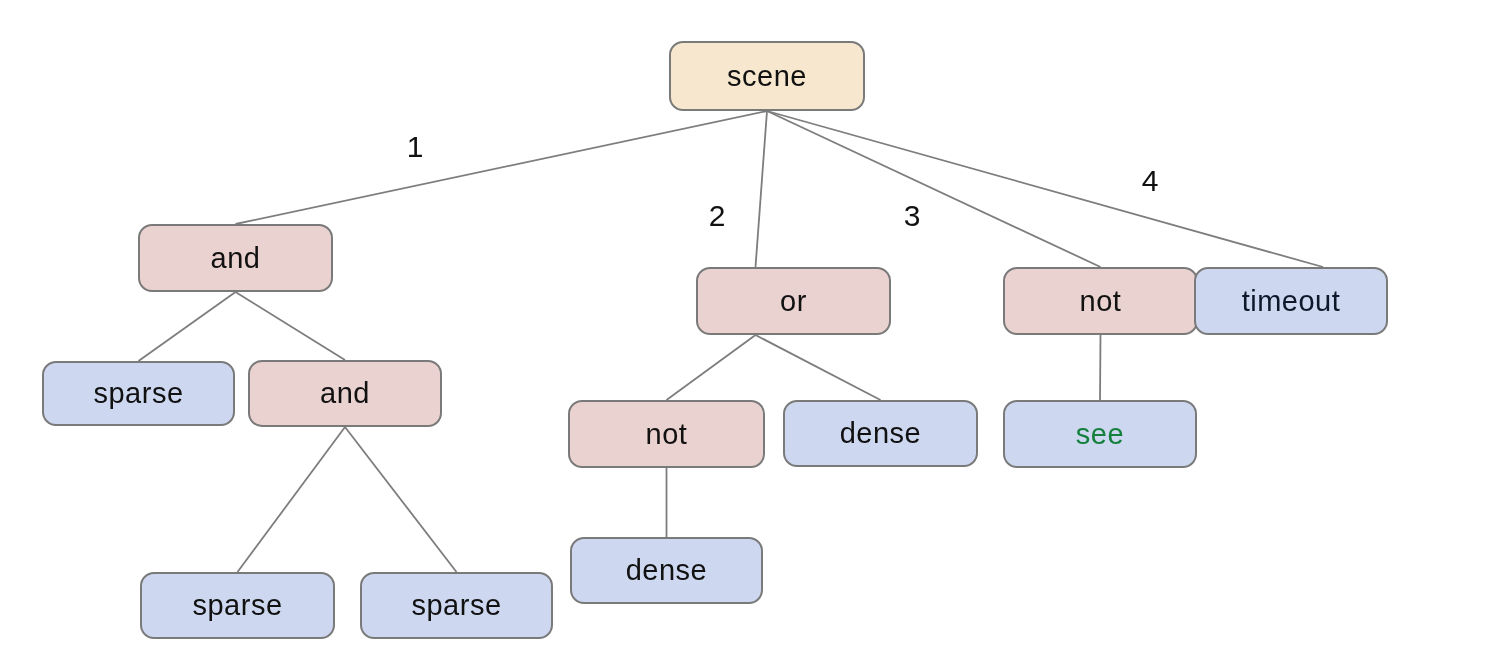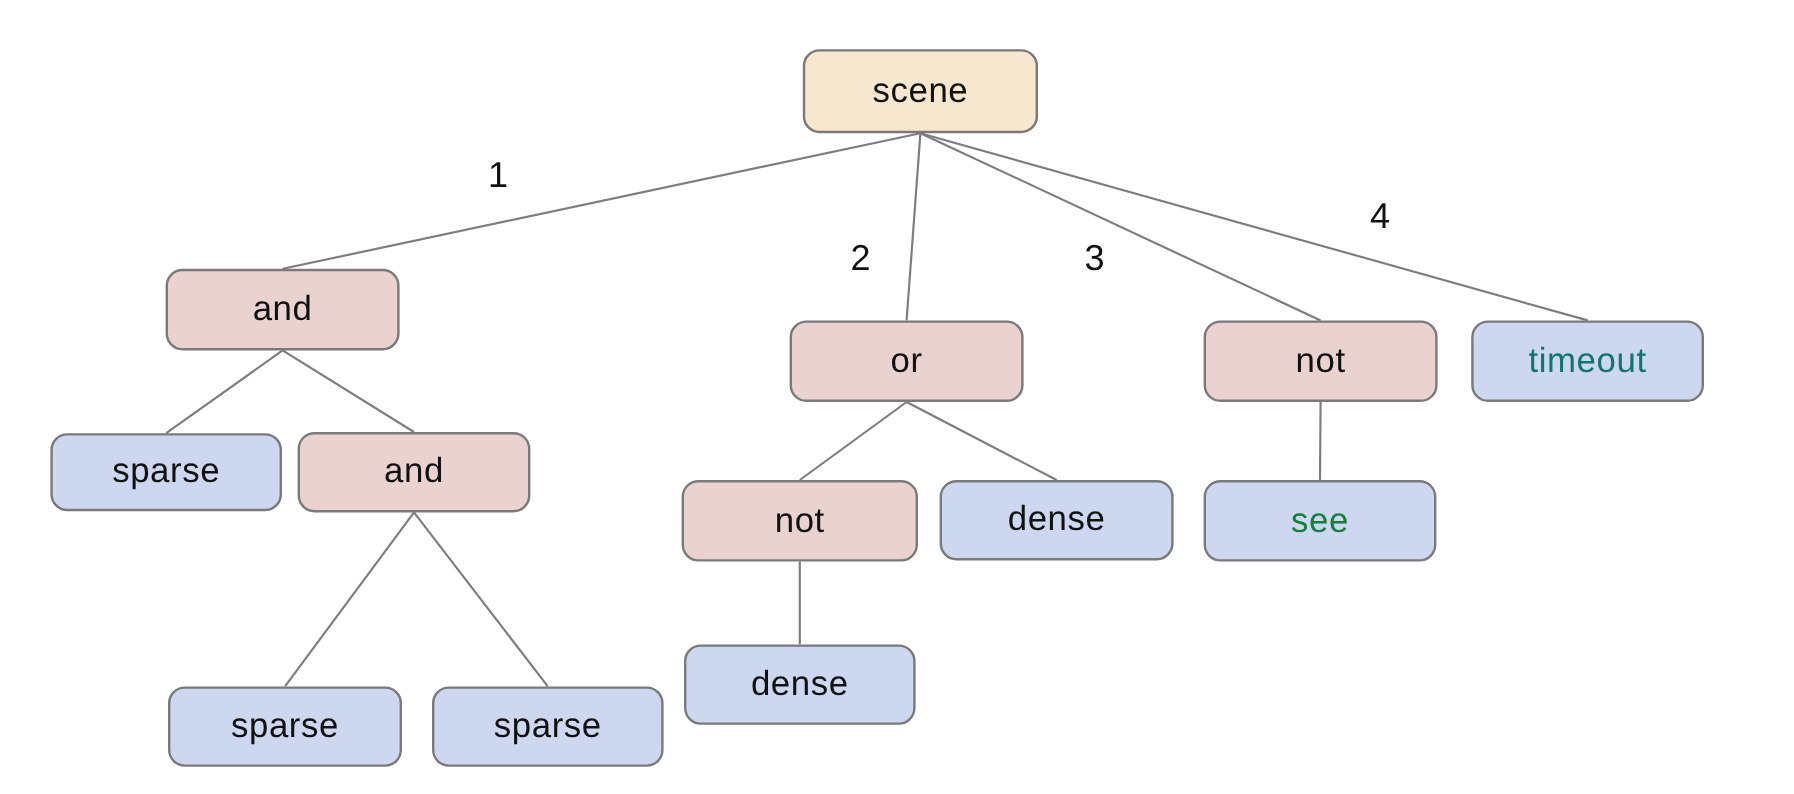--- a/index.html
+++ b/index.html
@@ -57,23 +57,23 @@
       <line x1="345" y1="427" x2="237.5" y2="572" stroke="#7d7d7d" stroke-width="1.8"></line>
       <line x1="345" y1="427" x2="456.5" y2="572" stroke="#7d7d7d" stroke-width="1.8"></line>
       <line x1="755.5" y1="335" x2="666.5" y2="400" stroke="#7d7d7d" stroke-width="1.8"></line>
       <line x1="755.5" y1="335" x2="880.5" y2="400" stroke="#7d7d7d" stroke-width="1.8"></line>
       <line x1="666.5" y1="468" x2="666.5" y2="537" stroke="#7d7d7d" stroke-width="1.8"></line>
       <line x1="1100.5" y1="335" x2="1100" y2="400" stroke="#7d7d7d" stroke-width="1.8"></line>
     </svg>
   <div>
       <div class="node" style="left: 669px; top: 41px; width: 196px; height: 70px; background: rgb(246, 231, 206); border-color: rgb(122, 122, 122); color: rgb(17, 17, 17);">scene</div>
       <div class="node" style="left: 138px; top: 224px; width: 195px; height: 68px; background: rgb(234, 210, 208); border-color: rgb(122, 122, 122); color: rgb(17, 17, 17);">and</div>
-      <div class="node" style="left: 658px; top: 267px; width: 195px; height: 68px; background: rgb(234, 210, 208); border-color: rgb(122, 122, 122); color: rgb(17, 17, 17);">or</div>
+      <div class="node" style="left: 696px; top: 267px; width: 195px; height: 68px; background: rgb(234, 210, 208); border-color: rgb(122, 122, 122); color: rgb(17, 17, 17);">or</div>
       <div class="node" style="left: 1003px; top: 267px; width: 195px; height: 68px; background: rgb(234, 210, 208); border-color: rgb(122, 122, 122); color: rgb(17, 17, 17);">not</div>
-      <div class="node" style="left: 1226px; top: 267px; width: 194px; height: 68px; background: rgb(205, 216, 240); border-color: rgb(122, 122, 122); color: #0f766e;">timeout</div>
+      <div class="node" style="left: 1194px; top: 267px; width: 194px; height: 68px; background: rgb(205, 216, 240); border-color: rgb(122, 122, 122); color: #0f172a;">timeout</div>
       <div class="node" style="left: 42px; top: 361px; width: 193px; height: 65px; background: rgb(205, 216, 240); border-color: rgb(122, 122, 122); color: rgb(17, 17, 17);">sparse</div>
       <div class="node" style="left: 248px; top: 360px; width: 194px; height: 67px; background: rgb(234, 210, 208); border-color: rgb(122, 122, 122); color: rgb(17, 17, 17);">and</div>
       <div class="node" style="left: 568px; top: 400px; width: 197px; height: 68px; background: rgb(234, 210, 208); border-color: rgb(122, 122, 122); color: rgb(17, 17, 17);">not</div>
       <div class="node" style="left: 783px; top: 400px; width: 195px; height: 67px; background: rgb(205, 216, 240); border-color: rgb(122, 122, 122); color: rgb(17, 17, 17);">dense</div>
       <div class="node" style="left: 1003px; top: 400px; width: 194px; height: 68px; background: rgb(205, 216, 240); border-color: rgb(122, 122, 122); color: #15803d;">see</div>
       <div class="node" style="left: 570px; top: 537px; width: 193px; height: 67px; background: rgb(205, 216, 240); border-color: rgb(122, 122, 122); color: rgb(17, 17, 17);">dense</div>
       <div class="node" style="left: 140px; top: 572px; width: 195px; height: 67px; background: rgb(205, 216, 240); border-color: rgb(122, 122, 122); color: rgb(17, 17, 17);">sparse</div>
       <div class="node" style="left: 360px; top: 572px; width: 193px; height: 67px; background: rgb(205, 216, 240); border-color: rgb(122, 122, 122); color: rgb(17, 17, 17);">sparse</div>
     </div>
   <div>

